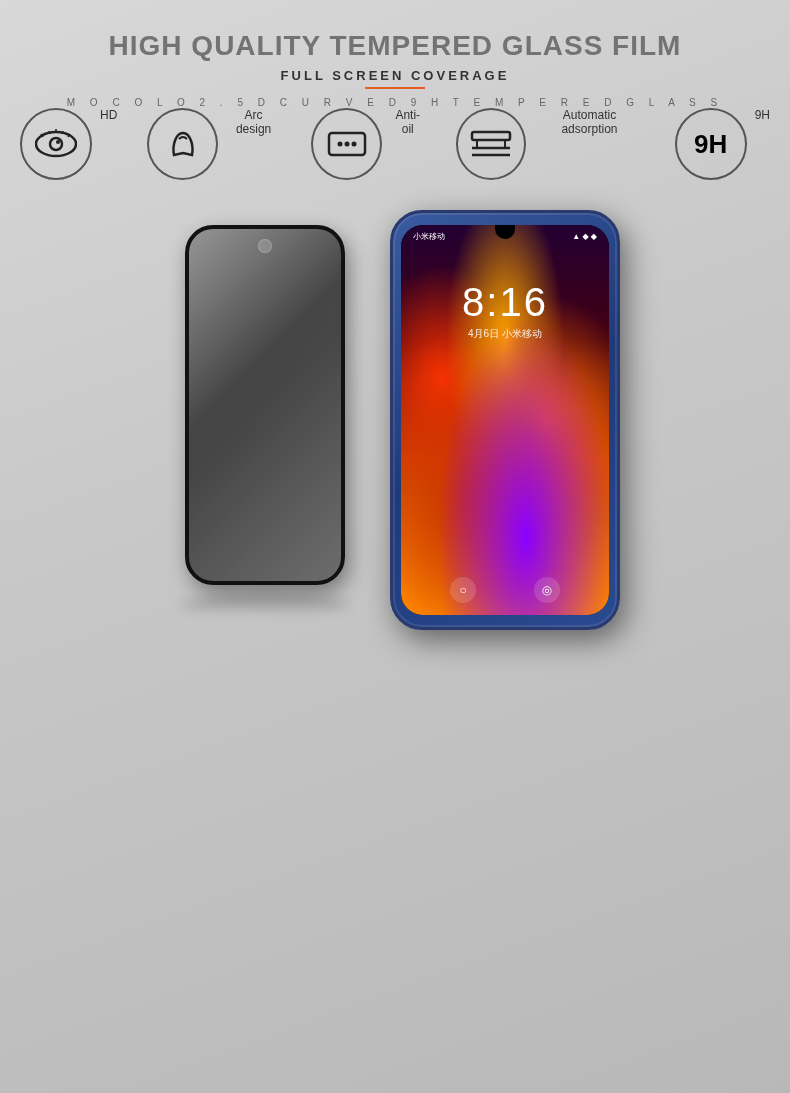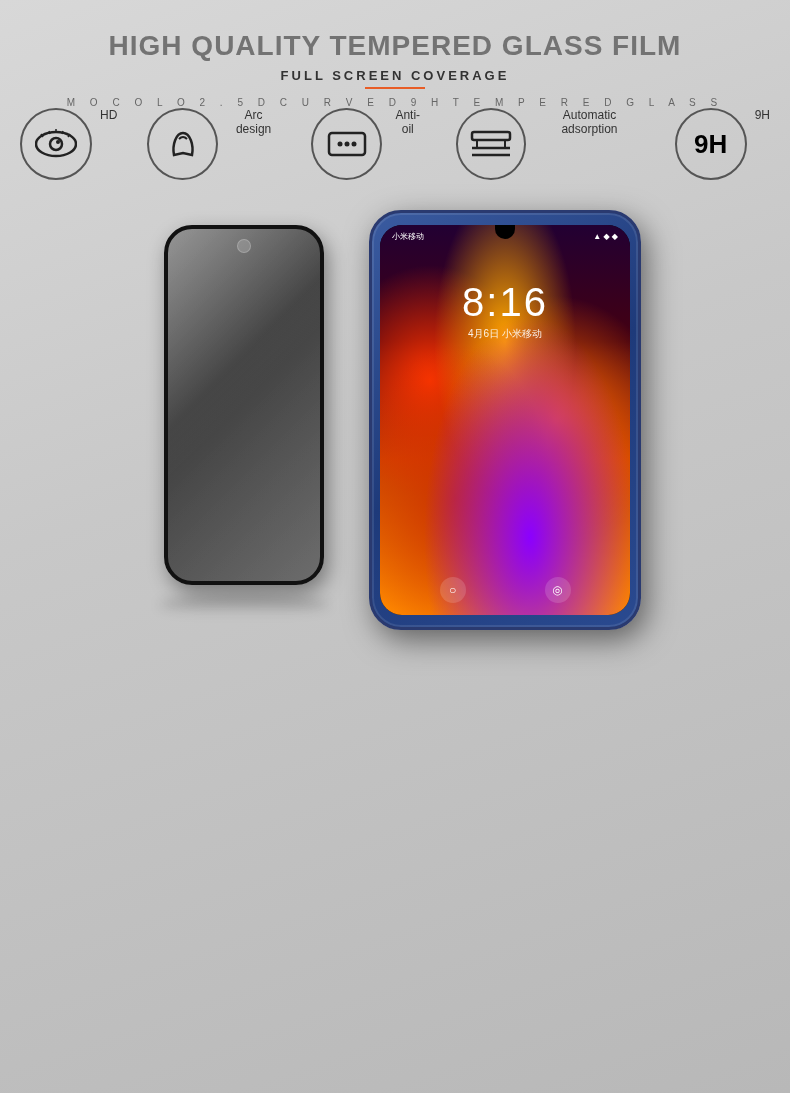--- a/index.html
+++ b/index.html
@@ -148,21 +148,21 @@
       left: 10px;
       right: 10px;
       height: 20px;
       background: linear-gradient(to bottom, rgba(0,0,0,0.25), transparent);
       border-radius: 50%;
       filter: blur(6px);
     }
 
     
     .smartphone {
-      width: 272px;
+      width: 230px;
       height: 420px;
       background: linear-gradient(145deg, #3a5ba0 0%, #1e3a7a 50%, #2a4a90 100%);
       border-radius: 32px;
       border: 3px solid #2a3a70;
       position: relative;
       box-shadow: 6px 10px 30px rgba(0,0,0,0.5), inset 0 0 0 2px rgba(255,255,255,0.1);
       overflow: hidden;
     }
 
     .phone-screen {

